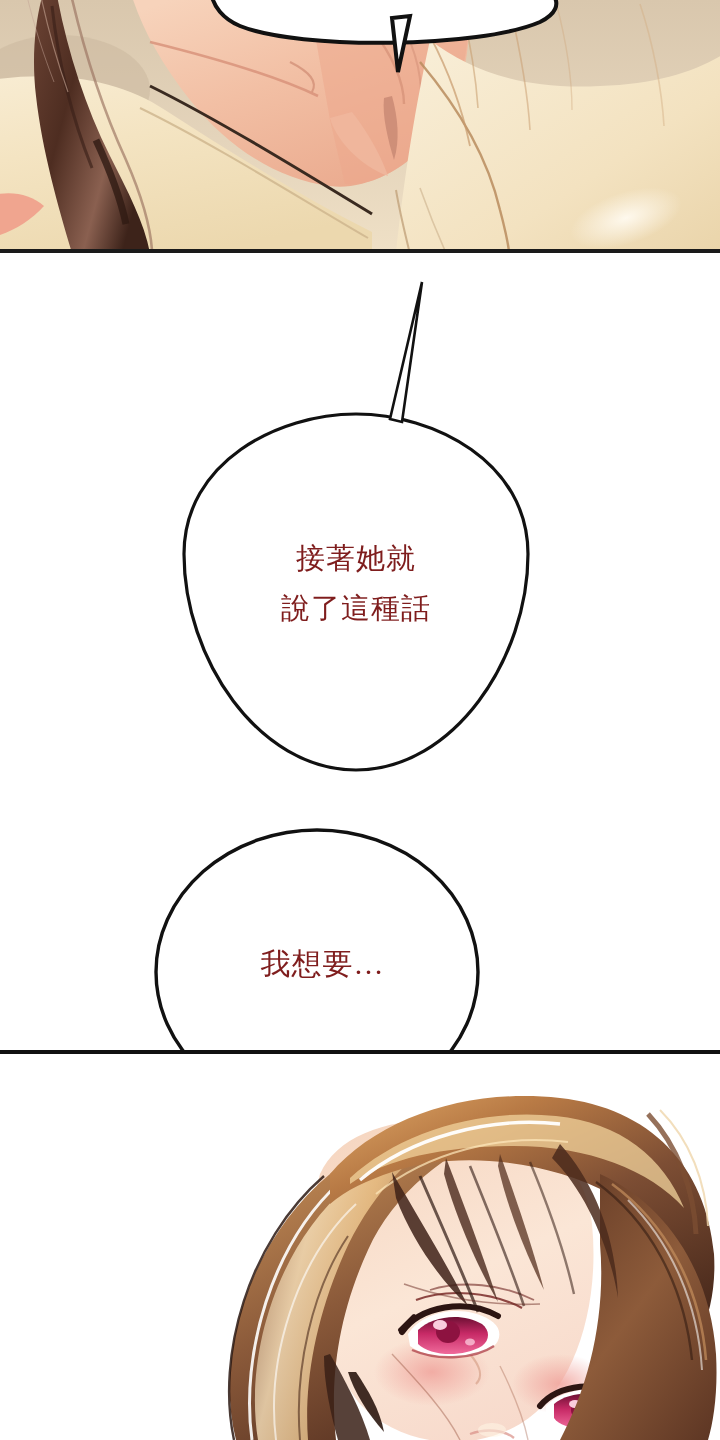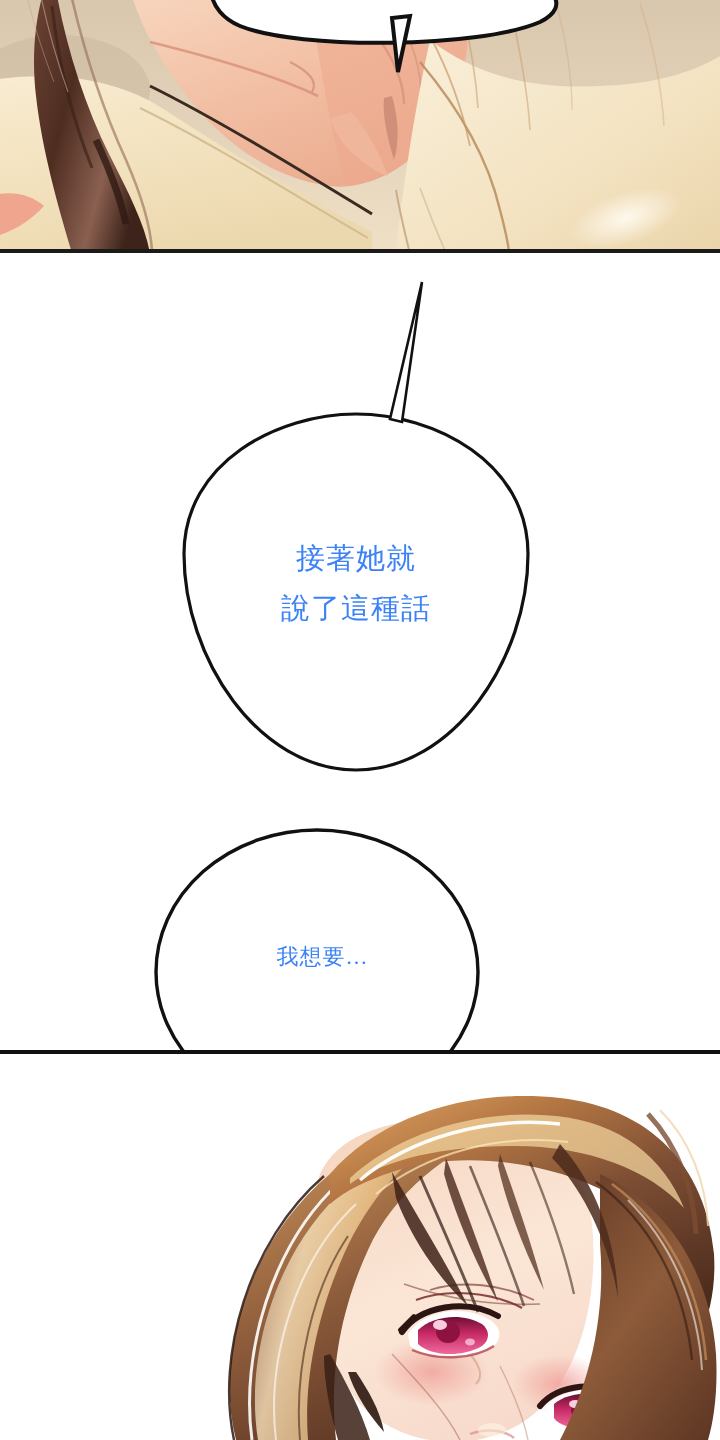--- a/index.html
+++ b/index.html
@@ -73,34 +73,34 @@
   
   .bubble {
     position: absolute;
     overflow: visible;
   }
   .bubble .txt {
     position: absolute;
     left: 0;
     width: 100%;
     text-align: center;
-    color: #3b82f6;
+    color: #7f1d1d;
     font-size: 29px;
     line-height: 1.72;
     letter-spacing: 1px;
     font-weight: 400;
     white-space: pre-line;
     font-family: Liberation Serif, serif;
   }
 
   #bubble-1 { left: 176px; top: 276px; width: 360px; height: 500px; }
   #bubble-1 .txt { top: 258px; }
 
   #bubble-2 { left: 150px; top: 826px; width: 345px; height: 345px; }
-  #bubble-2 .txt { top: 112px; font-size: 22px; }
+  #bubble-2 .txt { top: 112px; font-size: 30px; }
 
   .svg-layer { position: absolute; inset: 0; width: 100%; height: 100%; }
 </style>
 </head>
 <body>
 
 <div id="page">
 
   <div class="panel-top">
     <svg class="art" viewBox="0 0 720 253" preserveAspectRatio="none">

